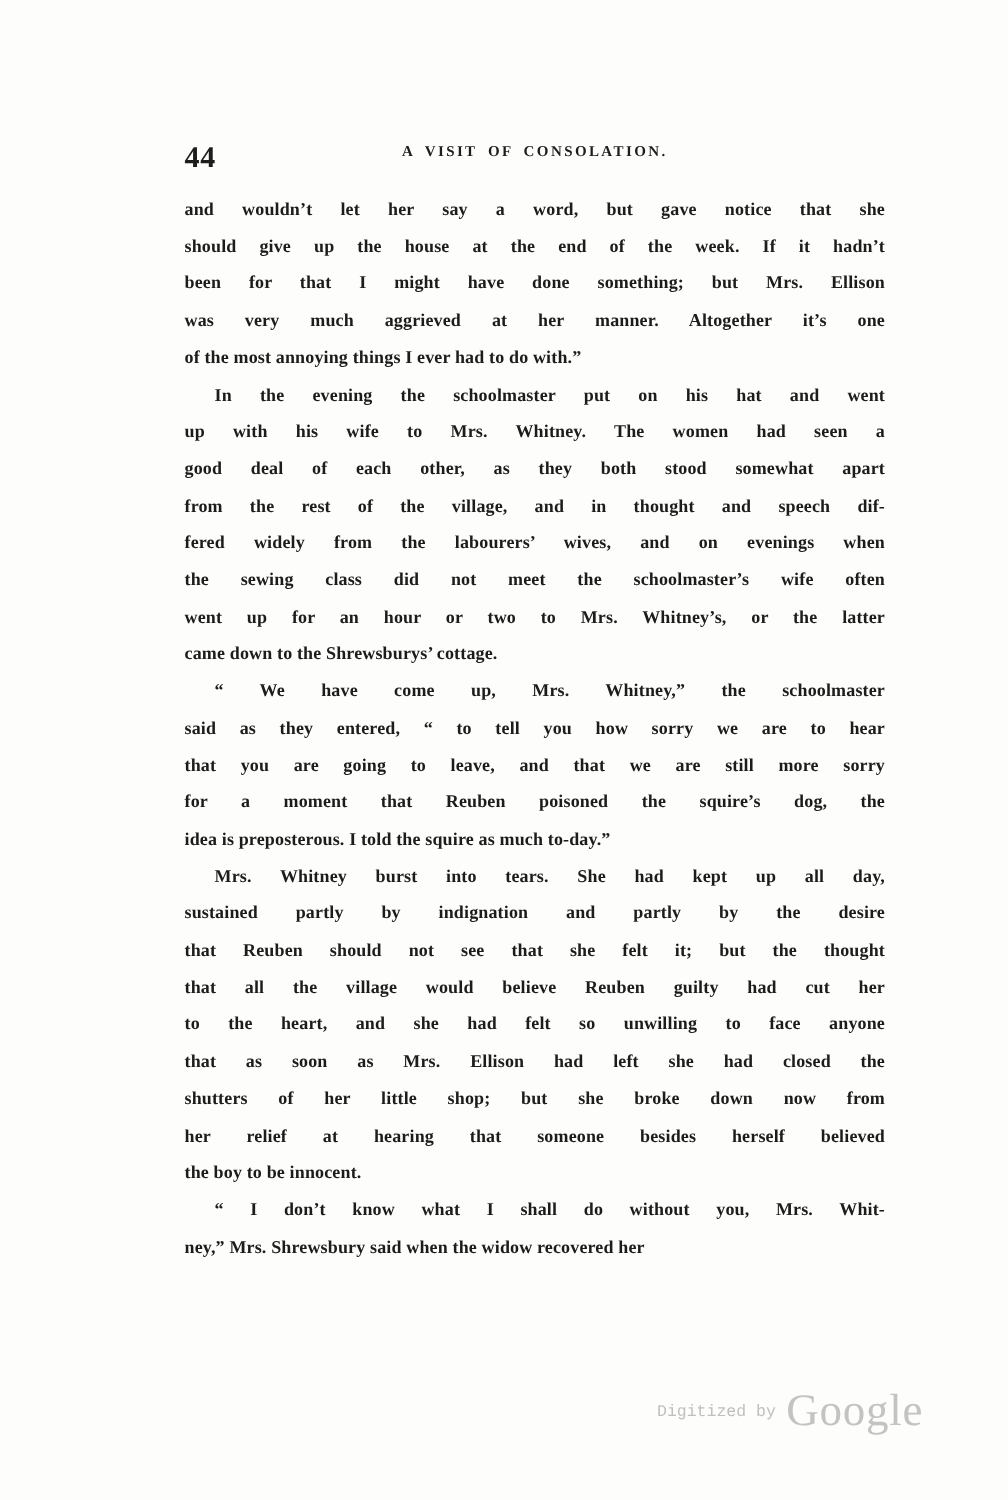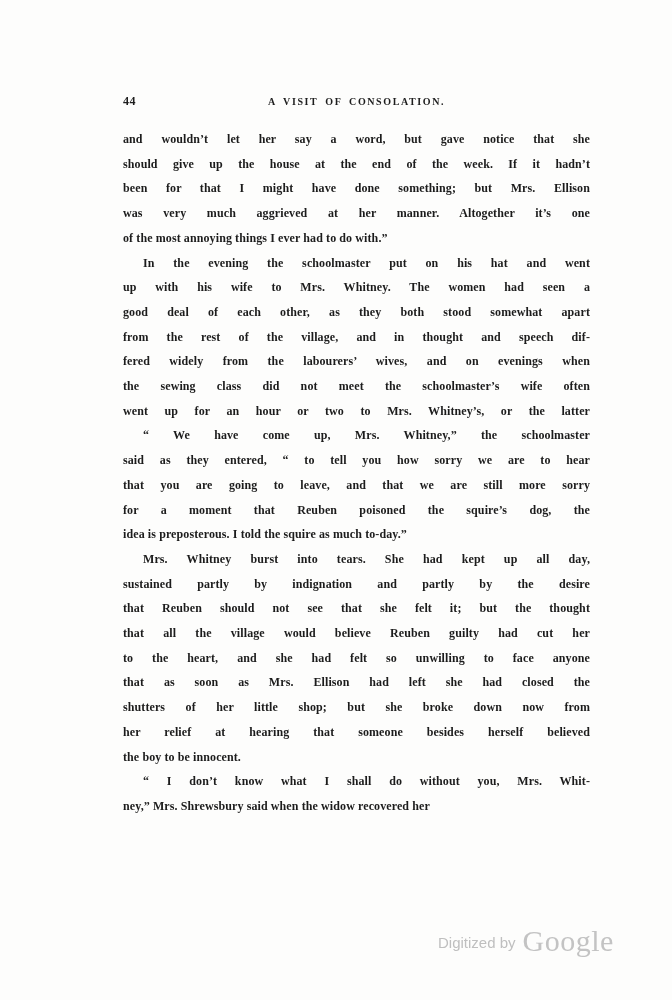--- a/index.html
+++ b/index.html
@@ -19,21 +19,21 @@
     position: absolute;
     top: 94px;
     left: 123px;
     width: 467px;
     height: 20px;
   }
   .page-number {
     position: absolute;
     left: 0;
     top: 0;
-    font-size: 12px;
+    font-size: 20px;
     font-weight: 700;
     color: #1d1d1d;
     letter-spacing: 0.5px;
   }
   .running-title {
     display: block;
     text-align: center;
     font-size: 10px;
     font-weight: 700;
     color: #1d1d1d;
@@ -66,22 +66,22 @@
   }
   .watermark {
     position: absolute;
     top: 924px;
     left: 438px;
     display: flex;
     align-items: center;
     user-select: none;
   }
   .digitized-label {
-    font-family: Liberation Sans, sans-serif;
-    font-size: 15px;
+    font-family: Liberation Mono, monospace;
+    font-size: 11px;
     color: #bfbfbf;
     margin-right: 7px;
     position: relative;
     top: 1px;
   }
   .google-logo {
     font-family: "Liberation Serif", serif;
     font-size: 30px;
     color: #c3c3c3;
     letter-spacing: 0.5px;
@@ -106,20 +106,21 @@
         <div class="line last">of the most annoying things I ever had to do with.”</div>
       </div>
       <div class="para indent">
         <div class="line">In the evening the schoolmaster put on his hat and went</div>
         <div class="line">up with his wife to Mrs. Whitney.  The women had seen a</div>
         <div class="line">good deal of each other, as they both stood somewhat apart</div>
         <div class="line">from the rest of the village, and in thought and speech dif-</div>
         <div class="line">fered widely from the labourers’ wives, and on evenings when</div>
         <div class="line">the sewing class did not meet the schoolmaster’s wife often</div>
         <div class="line">went up for an hour or two to Mrs. Whitney’s, or the latter</div>
+        <div class="line last">came down to the Shrewsburys’ cottage.</div>
       </div>
       <div class="para indent">
         <div class="line">“ We have come up, Mrs. Whitney,” the schoolmaster</div>
         <div class="line">said as they entered, “ to tell you how sorry we are to hear</div>
         <div class="line">that you are going to leave, and that we are still more sorry</div>
         <div class="line">for a moment that Reuben poisoned the squire’s dog, the</div>
         <div class="line last">idea is preposterous.  I told the squire as much to-day.”</div>
       </div>
       <div class="para indent">
         <div class="line">Mrs. Whitney burst into tears.  She had kept up all day,</div>

